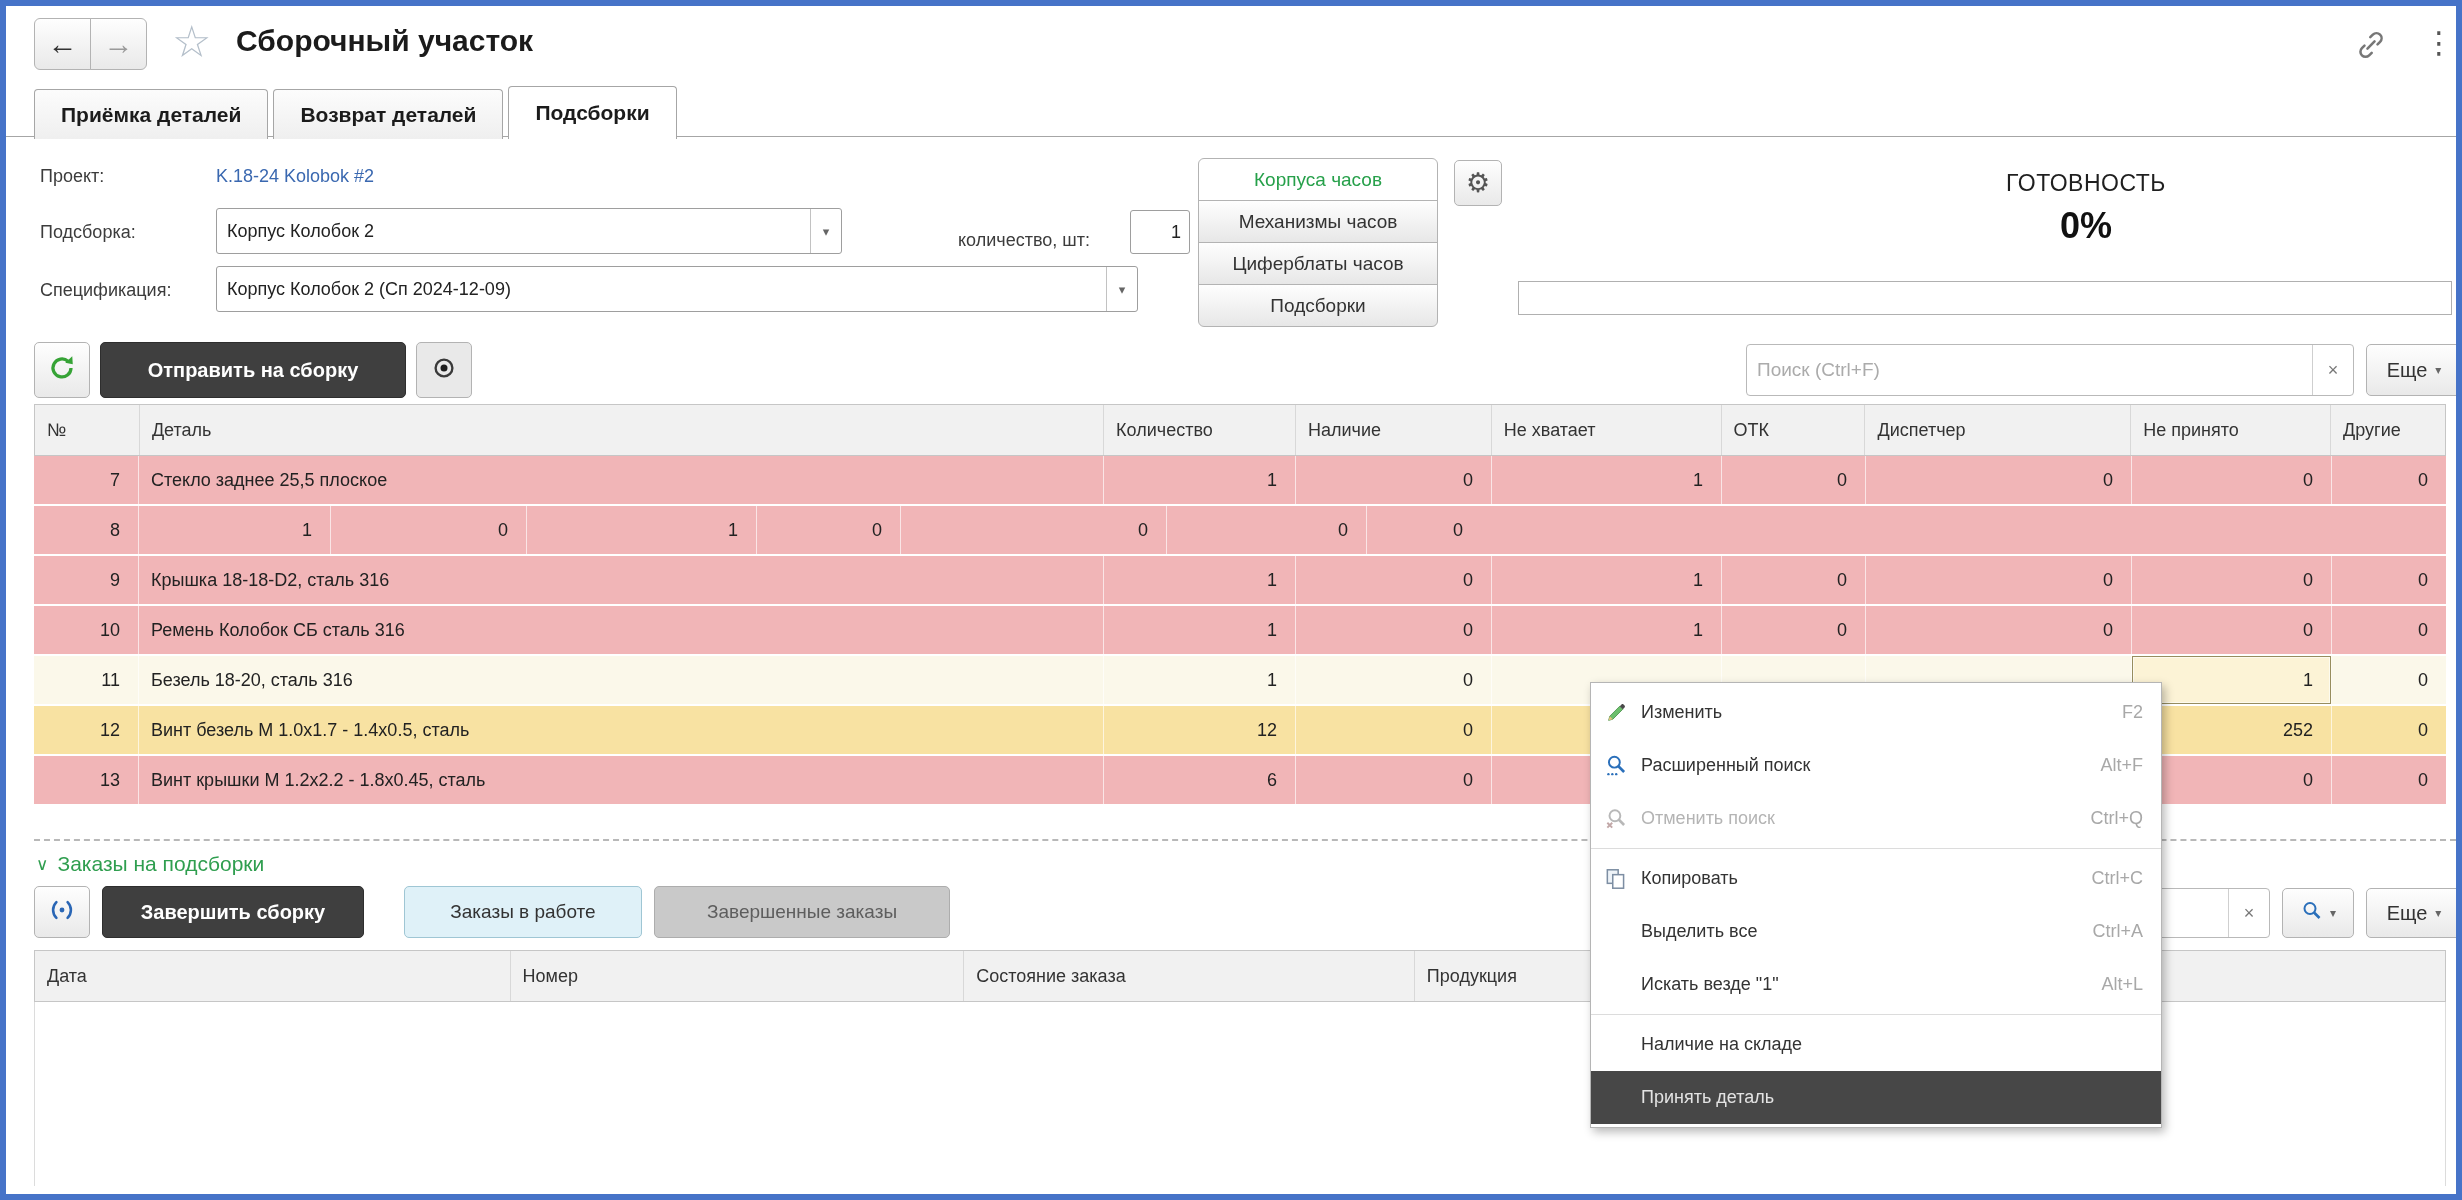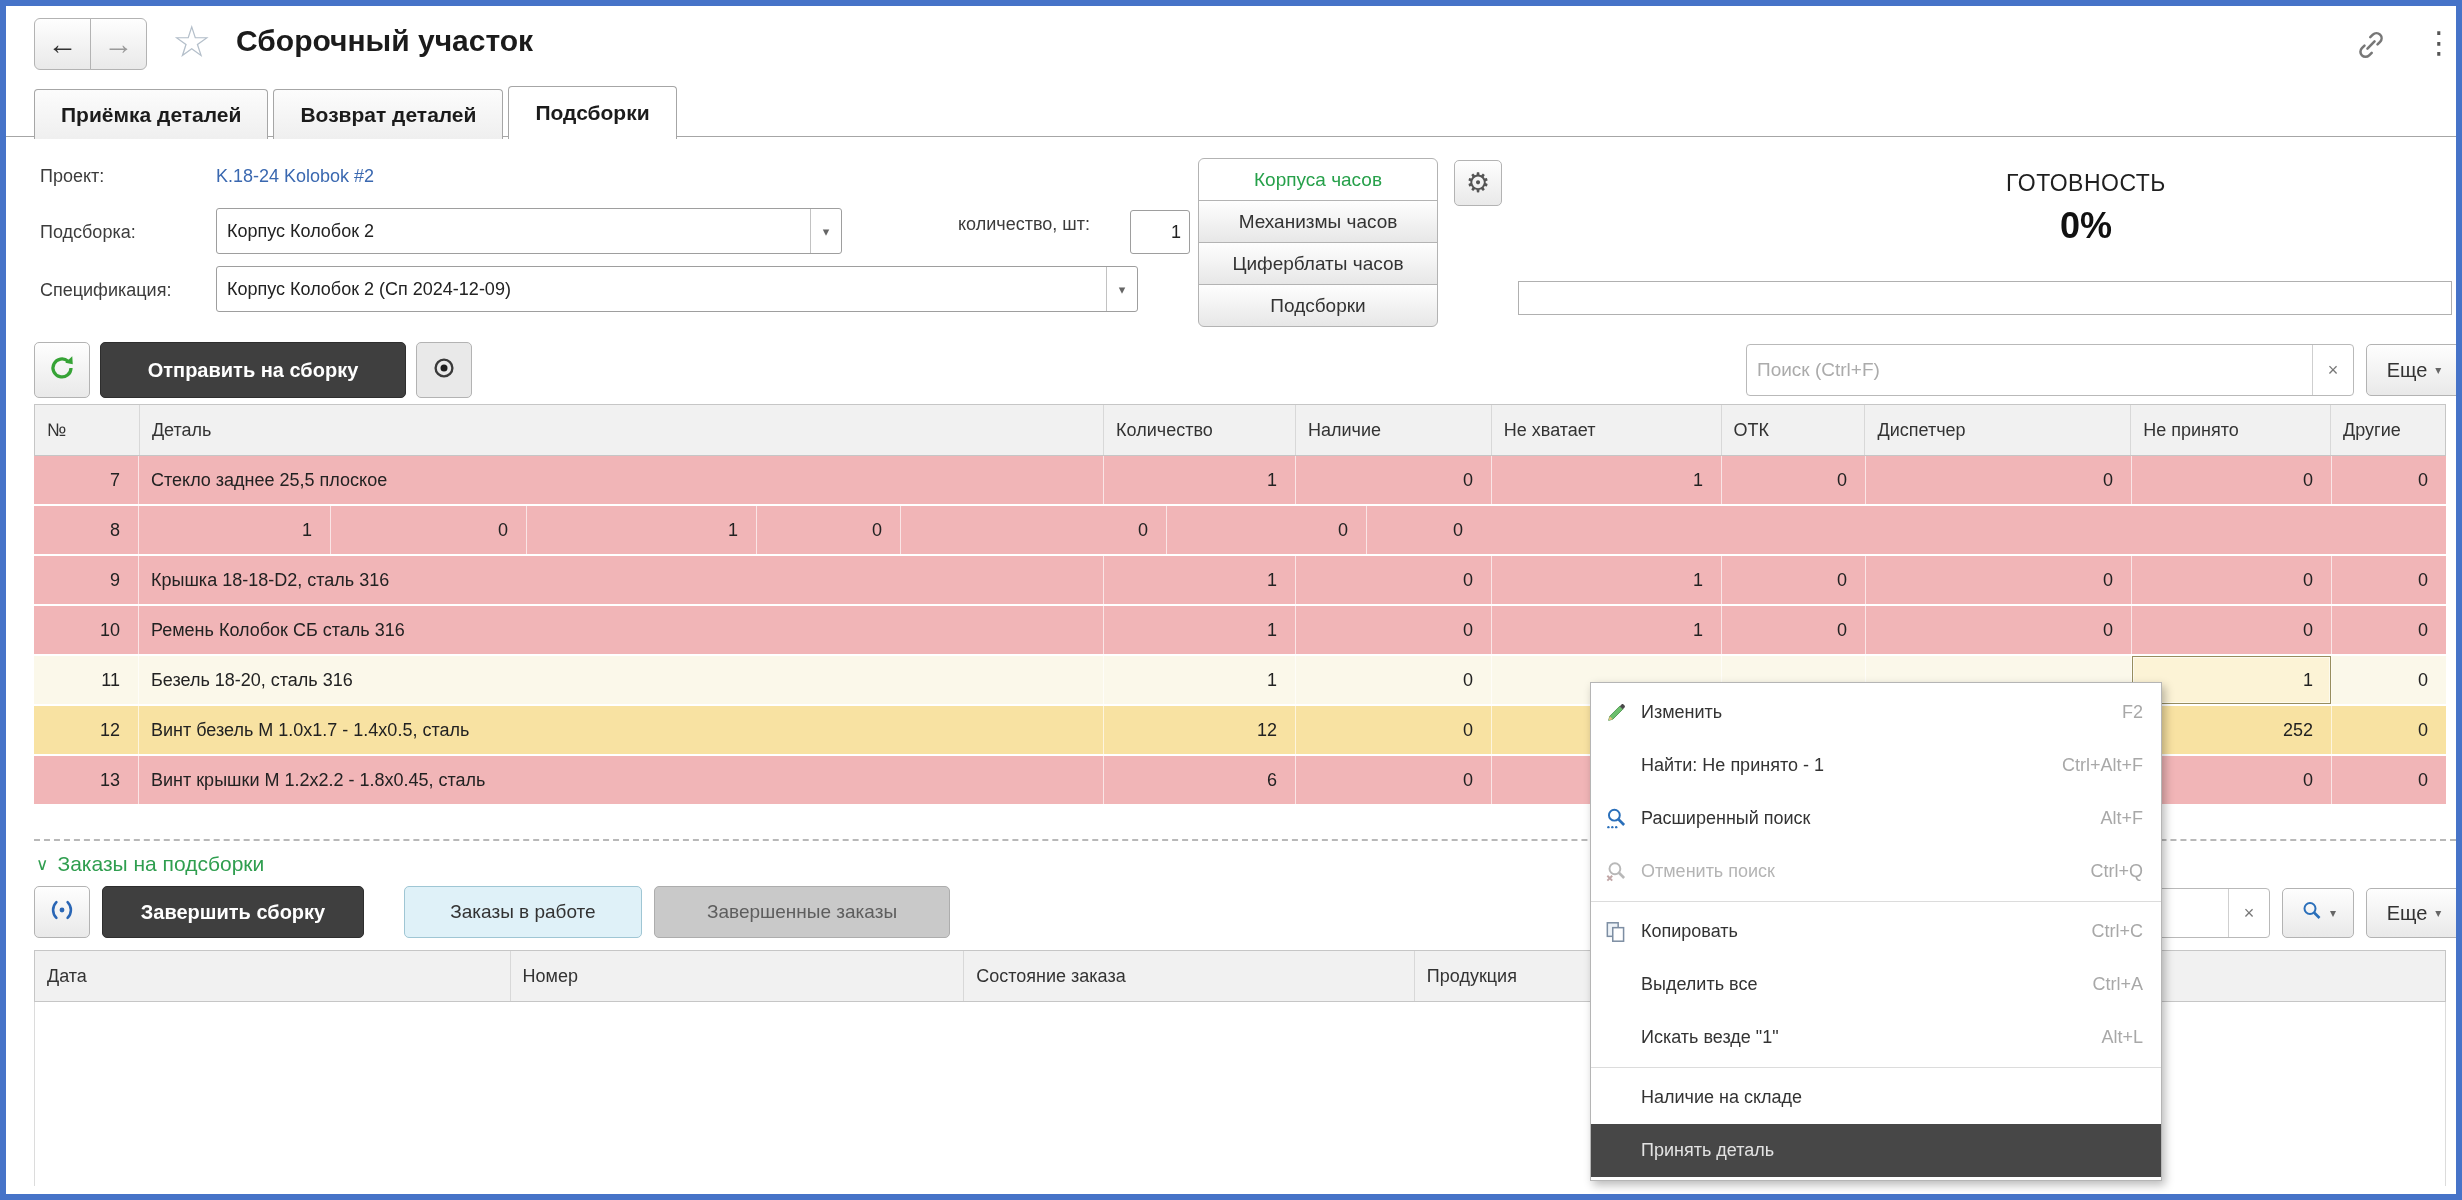--- a/index.html
+++ b/index.html
@@ -115,21 +115,21 @@
 
   <div class="abs lbl" style="left:34px;top:160px;">Проект:</div>
   <div class="abs link" style="left:210px;top:160px;">K.18-24 Kolobok #2</div>
 
   <div class="abs lbl" style="left:34px;top:216px;">Подсборка:</div>
   <div class="abs selectbox" style="left:210px;top:202px;width:626px;">
     <div class="val">Корпус Колобок 2</div>
     <div class="arrow">▾</div>
   </div>
 
-  <div class="abs lbl" style="left:952px;top:208px;">количество, шт:</div>
+  <div class="abs lbl" style="left:952px;top:224px;">количество, шт:</div>
   <input class="abs smallinput" style="left: 1124px; top: 204px; width: 60px; height: 44px;" value="1">
 
   <div class="abs lbl" style="left:34px;top:274px;">Спецификация:</div>
   <div class="abs selectbox" style="left:210px;top:260px;width:922px;">
     <div class="val">Корпус Колобок 2 (Сп 2024-12-09)</div>
     <div class="arrow">▾</div>
   </div>
 
   <div class="abs" style="left:1192px;top:152px;" id="catstack">
       <div class="cat-btn first activegreen">Корпуса часов</div>
@@ -313,25 +313,20 @@
       <div class="menu-item">
         <div class="ic">
           <svg width="26" height="26" viewBox="0 0 24 24">
             <path d="M5.2 18.8l1.1-3.9 9.2-9.2 2.8 2.8-9.2 9.2-3.9 1.1z" fill="#6cbf6c" stroke="#4d934d" stroke-width=".8"></path>
             <path d="M15.5 5.7l1.6-1.6c.5-.5 1.3-.5 1.8 0l1 1c.5.5.5 1.3 0 1.8l-1.6 1.6z" fill="#4a4a4a"></path>
             <path d="M6.3 14.9l2.8 2.8-3.9 1.1z" fill="#e6c27d"></path>
           </svg>
         </div>
         <div class="mlabel">Изменить</div>
         <div class="mshort">F2</div>
-      </div>
-      <div class="menu-item">
-        <div class="ic"></div>
-        <div class="mlabel">Найти: Не принято - 1</div>
-        <div class="mshort">Ctrl+Alt+F</div>
       </div>
       <div class="menu-item">
         <div class="ic">
           <svg width="26" height="26" viewBox="0 0 24 24" fill="none">
             <circle cx="10.5" cy="8.5" r="5" stroke="#2a6fba" stroke-width="1.8"></circle>
             <path d="M14 12l5.5 5.5" stroke="#2a6fba" stroke-width="2.4"></path>
             <circle cx="5" cy="19.5" r="1.1" fill="#2a6fba"></circle>
             <circle cx="8.6" cy="19.5" r="1.1" fill="#2a6fba"></circle>
             <circle cx="12.2" cy="19.5" r="1.1" fill="#2a6fba"></circle>
           </svg>

